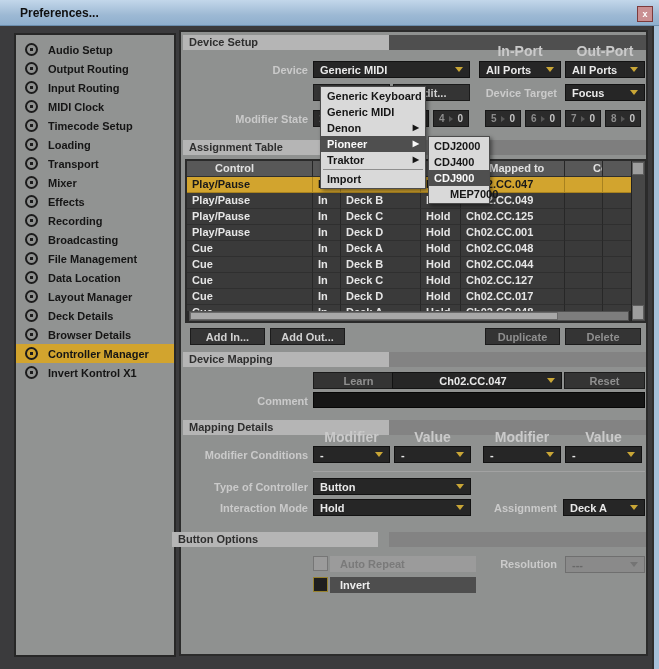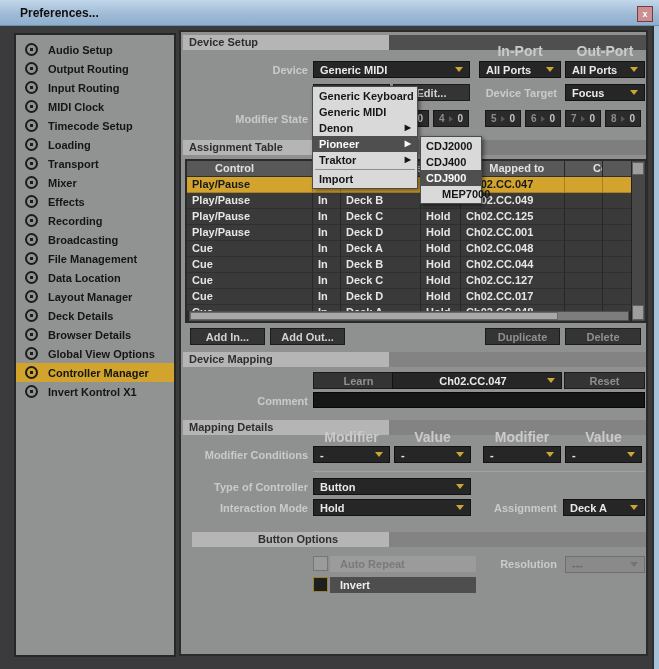--- a/index.html
+++ b/index.html
@@ -43,21 +43,21 @@
   .thead .tc{background:#585858;color:#e2e2e2;padding-left:28px;}
   .sel-row .tc{background:#d2a42e;color:#191919;border-right-color:#a8821f;border-bottom-color:#a8821f;}
   .c0{width:126px;}.c1{width:28px;}.c2{width:80px;}.c3{width:40px;}.c4{width:104px;}.c5{width:38px;}.c6{width:28px;border-right:none;}
   .vtrack{left:631px;top:161px;width:14px;height:160px;background:#474747;border-left:1px solid #222;}
   .vthumb{left:632px;top:162px;width:12px;height:13px;background:#9e9e9e;border:1px solid #5e5e5e;}
   .vbtn{left:632px;top:305px;width:12px;height:15px;background:#9e9e9e;border:1px solid #5e5e5e;}
   .htrack{left:189px;top:311px;width:440px;height:10px;background:#7d7d7d;border:1px solid #4f4f4f;}
   .hthumb{left:190px;top:312px;width:368px;height:8px;background:#a8a8a8;border:1px solid #6a6a6a;}
   .partialclip{left:187px;top:305px;width:444px;height:6px;overflow:hidden;}
   
-  .menu{background:#d9d9d9;border:1px solid #4c4c4c;box-shadow:2px 2px 4px rgba(0,0,0,0.45);z-index:50;padding:1px 0;}
+  .menu{background:#d9d9d9;border:1px solid #4c4c4c;box-shadow:2px 2px 4px rgba(0,0,0,0.45);z-index:50;padding:1px 0;margin-left:8px;}
   .mi{height:16px;line-height:16px;padding:0 6px;font-size:11px;font-weight:bold;color:#161616;display:flex;justify-content:space-between;align-items:center;white-space:nowrap;}
   .mi.hl{background:#4f4f4f;color:#fafafa;}
   .msep{height:1px;background:#8f8f8f;margin:1px 2px;}
   .subarr{font-size:8px;line-height:16px;}
   
   .cb{width:15px;height:15px;}
   .cb.off{background:#9b9b9b;border:1px solid #767676;}
   .cb.on{background:#1f1f1f;border:1px solid #97822e;}
   .optbar{height:16px;font-size:11px;font-weight:bold;line-height:16px;padding-left:10px;}
   .optbar.dim{background:#9b9b9b;color:#7a7a7a;}
@@ -136,24 +136,20 @@
         <span class="slabel">Layout Manager</span>
       </div>
     <div class="sitem">
         <span class="radio"></span>
         <span class="slabel">Deck Details</span>
       </div>
     <div class="sitem">
         <span class="radio"></span>
         <span class="slabel">Browser Details</span>
       </div>
-    <div class="sitem">
-        <span class="radio"></span>
-        <span class="slabel">Global View Options</span>
-      </div>
     <div class="sitem sel">
         <span class="radio"></span>
         <span class="slabel">Controller Manager</span>
       </div>
     <div class="sitem">
         <span class="radio"></span>
         <span class="slabel">Invert Kontrol X1</span>
       </div>
   </div>
 
@@ -375,21 +371,21 @@
   <div class="abs dd" style="left:313px;top:499px;width:158px;">
       <span class="txt">Hold</span>
       <span class="arr"></span>
     </div>
   <div class="abs lbl" style="left:447px;top:502px;width:110px;">Assignment</div>
   <div class="abs dd" style="left:563px;top:499px;width:82px;">
       <span class="txt">Deck A</span>
       <span class="arr"></span>
     </div>
 
-  <div class="abs hdr" style="left:192px;top:532px;text-align:center;">Button Options</div>
+  <div class="abs hdr" style="left:172px;top:532px;">Button Options</div>
   <div class="abs strip" style="left:389px;top:532px;width:257px;background:#838383;"></div>
   <div class="abs cb off" style="left:313px;top:556px;"></div>
   <div class="abs optbar dim" style="left:330px;top:556px;width:146px;">Auto Repeat</div>
   <div class="abs lbl" style="left:447px;top:558px;width:110px;">Resolution</div>
   <div class="abs dd disabled" style="left:565px;top:556px;width:80px;">
       <span class="txt">---</span>
       <span class="arr"></span>
     </div>
   <div class="abs cb on" style="left:313px;top:577px;"></div>
   <div class="abs optbar dark" style="left:330px;top:577px;width:146px;">Invert</div>

